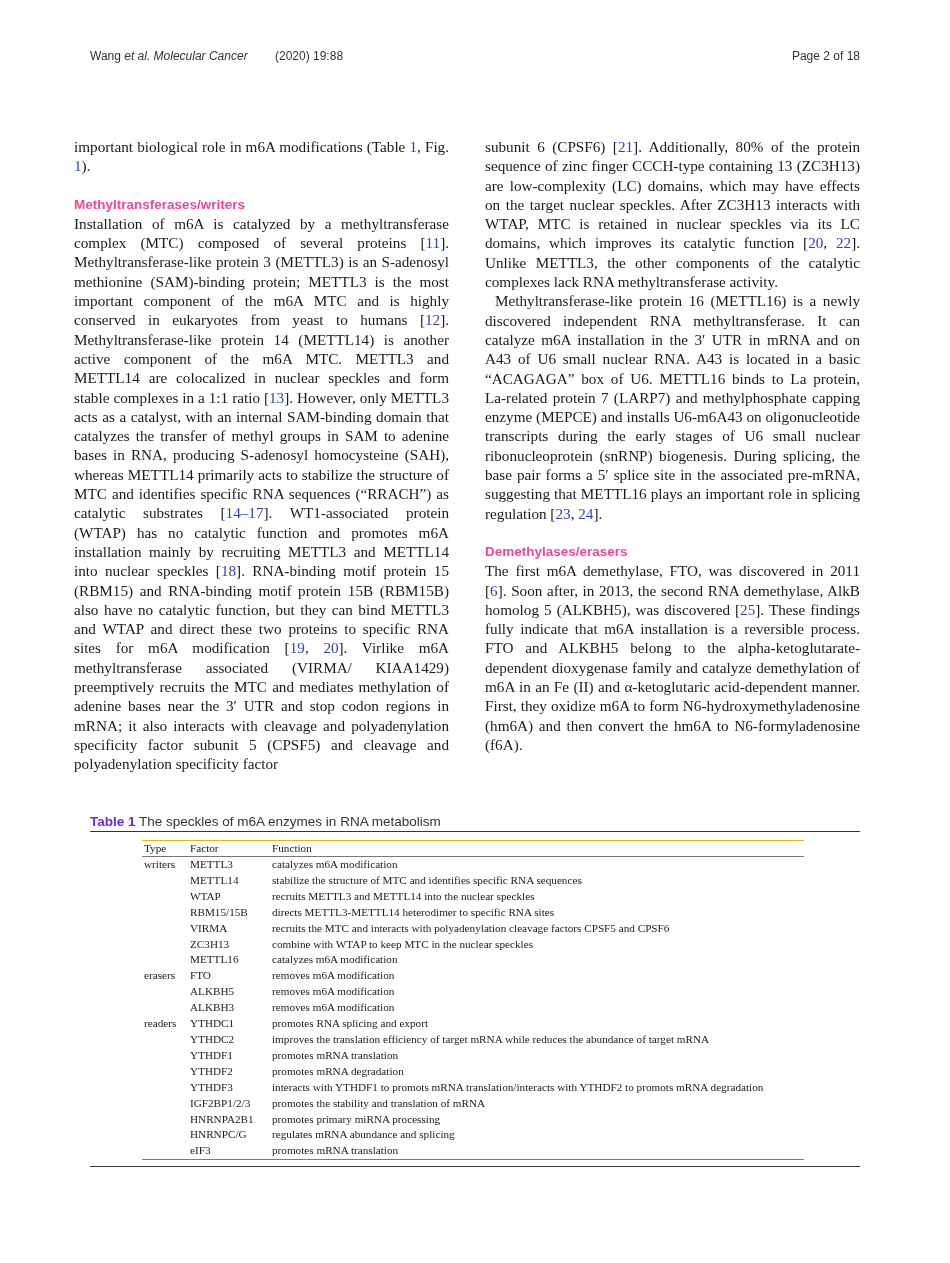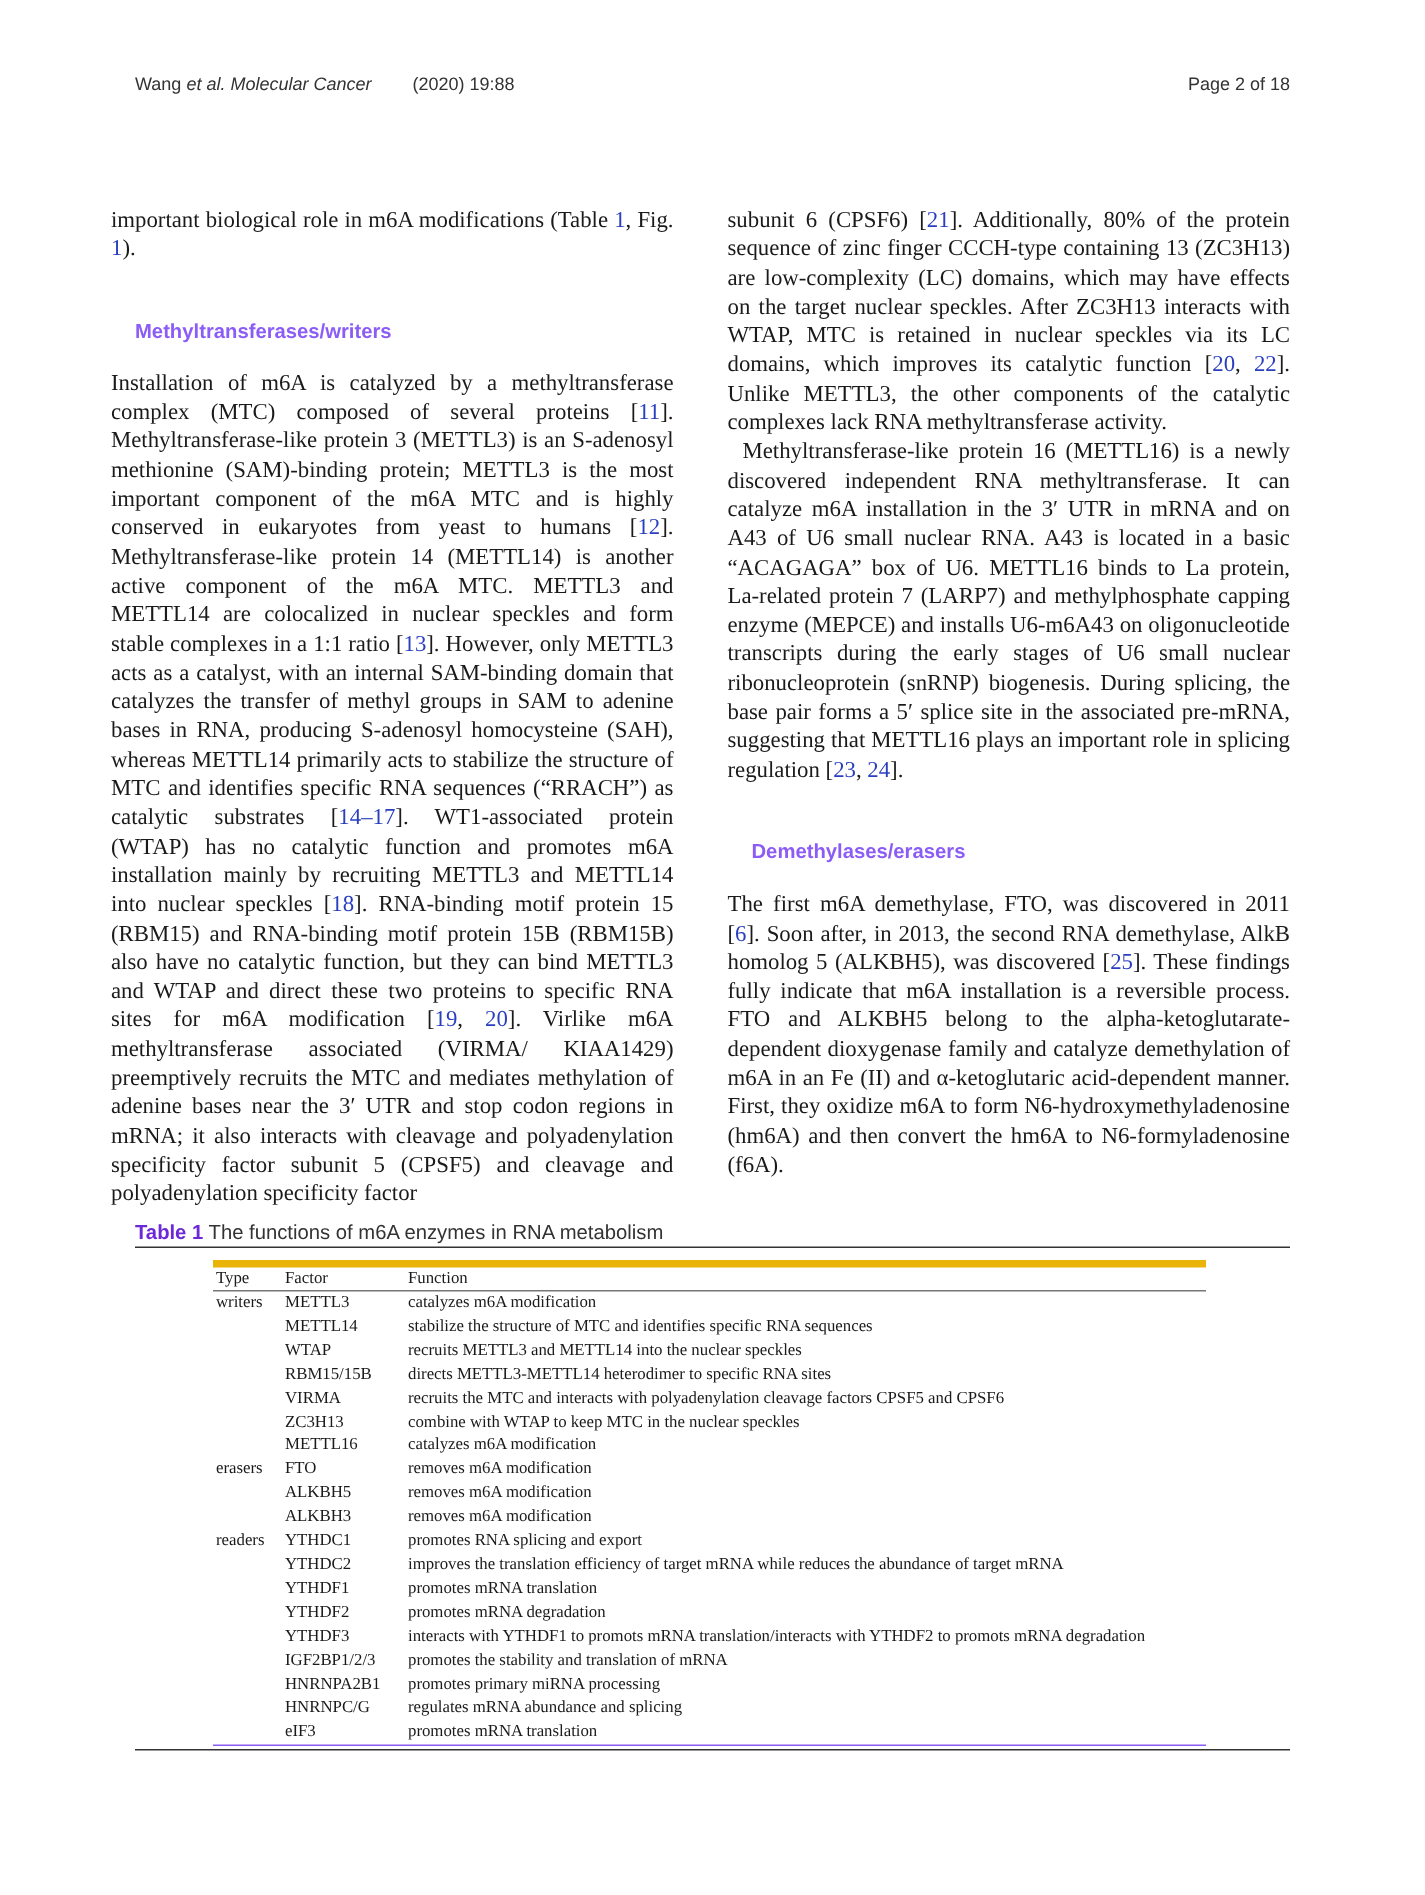--- a/index.html
+++ b/index.html
@@ -12,34 +12,34 @@
   .header .right { position: absolute; right: 0; top: 0; }
 
   .col { position: absolute; top: 137px; width: 375px;
          font-family: "Liberation Serif", serif; font-size: 15.2px; line-height: 19.3px;
          text-align: justify; hyphens: manual; }
   .col.left { left: 74px; }
   .col.right { left: 485px; }
   .col p { margin: 0; }
   .col p.indent { text-indent: 10px; }
   .col h3 { font-family: "Liberation Sans", sans-serif; font-weight: bold; font-size: 13.5px;
-            margin: 16px; line-height: 19.3px; color: #8b5cf6; }
+            margin: 0; line-height: 19.3px; color: #ec4899; }
   .gap { height: 19px; }
   .ref { color: #2a3fc0; }
 
   .table-caption { position: absolute; top: 814px; left: 90px; font-family: "Liberation Sans", sans-serif;
                    font-size: 13.5px; color: #333; }
   .table-caption b { color: #6d28d9; margin-top: 40px; }
   .rule-top { position: absolute; top: 831px; left: 90px; width: 770px; height: 0; border-top: 1.5px solid #333; }
   .rule-bottom { position: absolute; top: 1166px; left: 90px; width: 770px; height: 0; border-top: 1.5px solid #333; }
 
   table.t1 { position: absolute; top: 840px; left: 142px; width: 662px; border-collapse: collapse;
              font-family: "Liberation Serif", serif; font-size: 11.2px; color: #1a1a1a; }
   table.t1 th { font-weight: normal; text-align: left; padding: 0 0 1px 0; height: 14px;
-                border-top: 5px solid #eab308; border-bottom: 1px solid #777; }
+                border-top: 1px solid #eab308; border-bottom: 1px solid #777; }
   table.t1 td { padding: 0; height: 15.9px; line-height: 15.9px; vertical-align: top; white-space: nowrap; }
   table.t1 tbody tr:last-child td { border-bottom: 1px solid #8b5cf6; }
   table.t1 .c-type { width: 46px; padding-left: 2px; }
   table.t1 .c-factor { width: 82px; }
 </style>
 </head>
 <body>
 
 <div class="header">
   <span class="left"><span>Wang </span><i>et al. Molecular Cancer</i></span>
@@ -55,21 +55,21 @@
 </div>
 
 <div class="col right">
   <p><span>subunit 6 (CPSF6) [</span><a class="ref">21</a><span>]. Additionally, 80% of the protein sequence of zinc finger CCCH-type containing 13 (ZC3H13) are low-complexity (LC) domains, which may have effects on the target nuclear speckles. After ZC3H13 interacts with WTAP, MTC is retained in nu­clear speckles via its LC domains, which improves its catalytic function [</span><a class="ref">20</a><span>, </span><a class="ref">22</a><span>]. Unlike METTL3, the other components of the catalytic complexes lack RNA meth­yltransferase activity.</span></p>
   <p class="indent"><span>Methyltransferase-like protein 16 (METTL16) is a newly discovered independent RNA methyltransferase. It can catalyze m6A installation in the 3′ UTR in mRNA and on A43 of U6 small nuclear RNA. A43 is located in a basic “ACAGAGA” box of U6. METTL16 binds to La protein, La-related protein 7 (LARP7) and methylpho­sphate capping enzyme (MEPCE) and installs U6-m6A43 on oligonucleotide transcripts during the early stages of U6 small nuclear ribonucleoprotein (snRNP) biogenesis. During splicing, the base pair forms a 5′ splice site in the associated pre-mRNA, suggesting that METTL16 plays an important role in splicing regulation [</span><a class="ref">23</a><span>, </span><a class="ref">24</a><span>].</span></p>
   <div class="gap"></div>
   <h3>Demethylases/erasers</h3>
   <p><span>The first m6A demethylase, FTO, was discovered in 2011 [</span><a class="ref">6</a><span>]. Soon after, in 2013, the second RNA demethy­lase, AlkB homolog 5 (ALKBH5), was discovered [</span><a class="ref">25</a><span>]. These findings fully indicate that m6A installation is a reversible process. FTO and ALKBH5 belong to the alpha-ketoglutarate-dependent dioxygenase family and catalyze demethylation of m6A in an Fe (II) and α-ketoglutaric acid-dependent manner. First, they oxidize m6A to form N6-hydroxymethyladenosine (hm6A) and then convert the hm6A to N6-formyladenosine (f6A).</span></p>
 </div>
 
-<div class="table-caption"><b>Table 1</b><span> The functions of m6A enzymes in RNA metabolism</span></div>
+<div class="table-caption"><b>Table 1</b><span> The speckles of m6A enzymes in RNA metabolism</span></div>
 <div class="rule-top"></div>
 
 <table class="t1">
   <thead>
     <tr>
       <th class="c-type">Type</th>
       <th class="c-factor">Factor</th>
       <th>Function</th>
     </tr>
   </thead>

